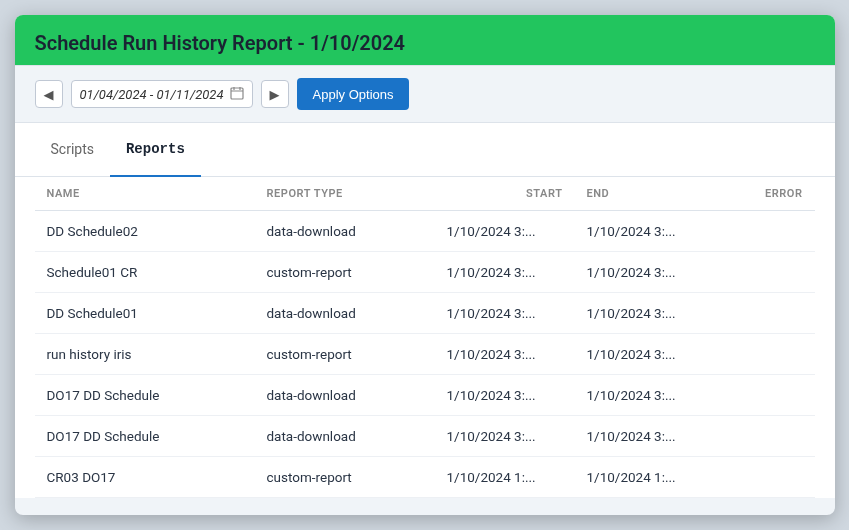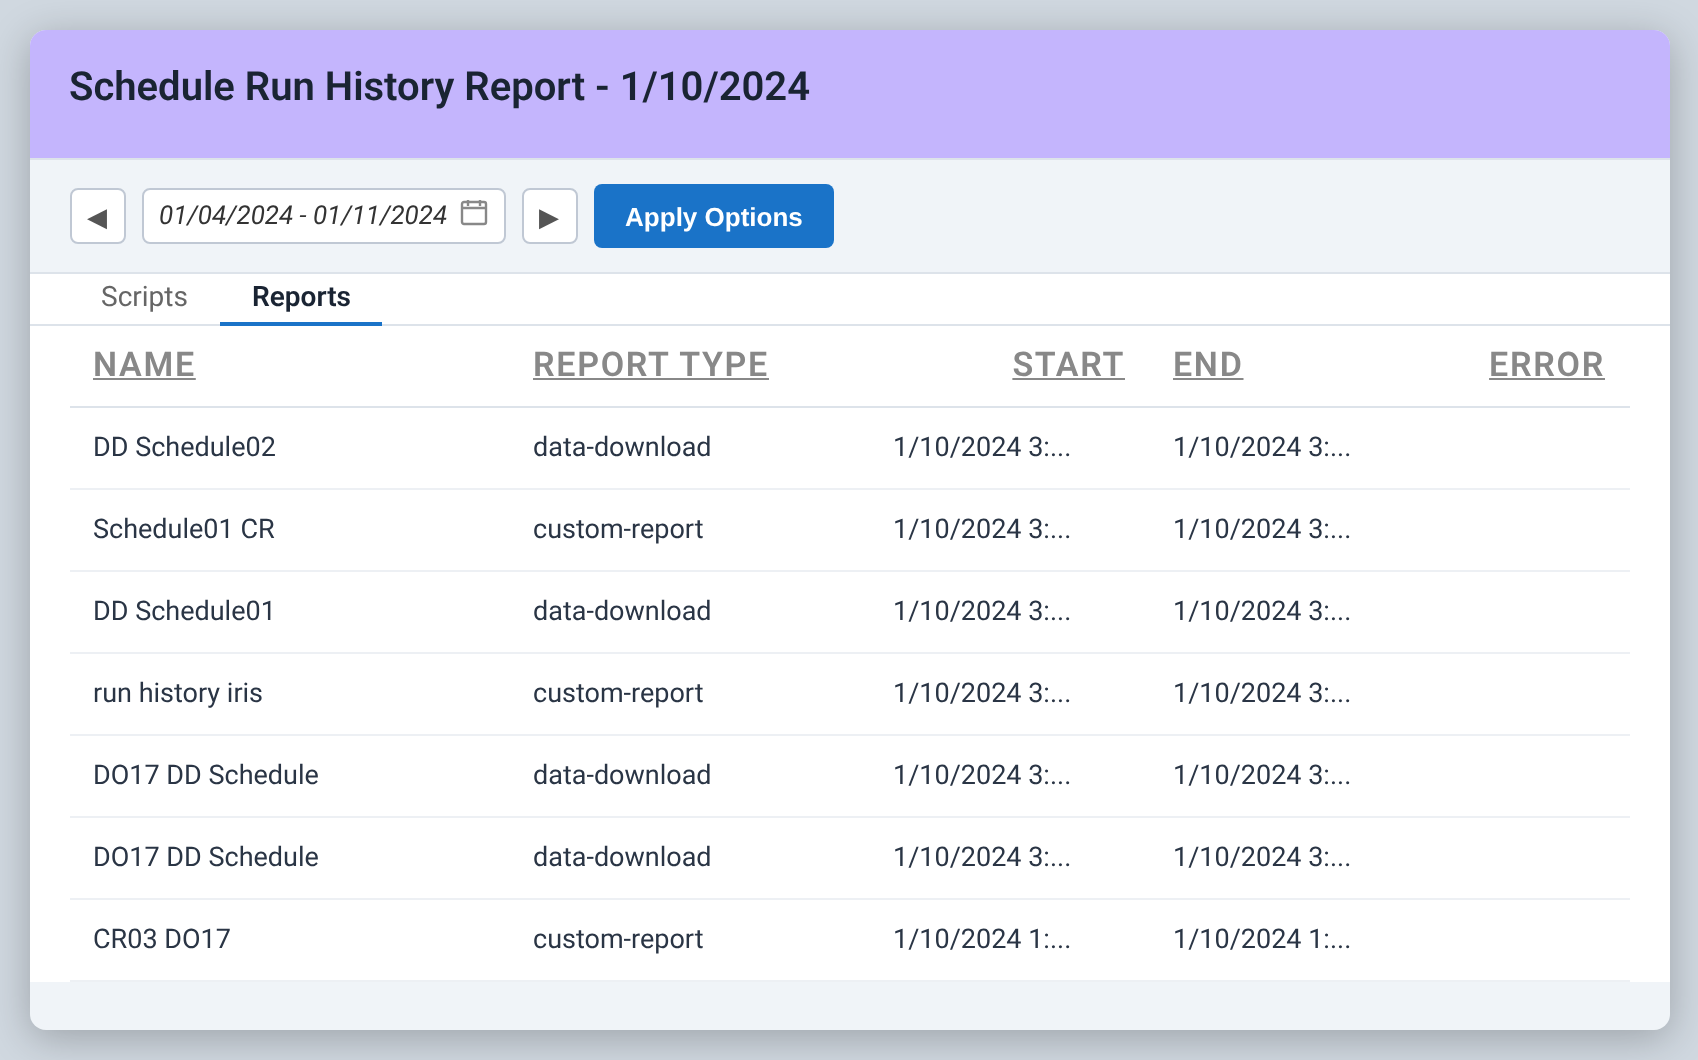--- a/index.html
+++ b/index.html
@@ -20,22 +20,22 @@
     .window {
       background: #f0f4f8;
       border-radius: 8px;
       box-shadow: 0 4px 20px rgba(0,0,0,0.25);
       width: 820px;
       min-height: 500px;
       overflow: hidden;
     }
 
     .title-bar {
-      background: #c4b5fd;
-      padding: 16px 20px 24px 20px;
+      background: #22c55e;
+      padding: 16px 20px 10px 20px;
       border-bottom: 1px solid #dde3ea;
     }
 
     .title-bar h1 {
       font-size: 20px;
       font-weight: 600;
       color: #1a2433;
     }
 
     .toolbar {
@@ -83,70 +83,70 @@
       font-size: 13px;
     }
 
     .apply-btn {
       background: #1a73c8;
       color: white;
       border: none;
       border-radius: 4px;
       padding: 6px 16px;
       font-size: 13px;
-      font-weight: 700;
+      font-weight: 400;
       cursor: pointer;
       height: 32px;
     }
 
     .tabs {
       background: white;
       display: flex;
       padding: 0 20px;
       border-bottom: 1px solid #dde3ea;
     }
 
     .tab {
-      padding: 4px 16px;
+      padding: 18px 16px;
       font-size: 14px;
       color: #666;
       cursor: pointer;
       border-bottom: 2px solid transparent;
       margin-bottom: -1px;
     }
 
     .tab.active {
       color: #1a2433;
       font-weight: 600;
       border-bottom: 2px solid #1a73c8;
+      font-family: Liberation Mono, monospace;
     }
 
     .table-container {
       background: white;
       padding: 0 20px;
     }
 
     table {
       width: 100%;
       border-collapse: collapse;
     }
 
     thead tr {
       border-bottom: 1px solid #dde3ea;
     }
 
     thead th {
       text-align: left;
       padding: 10px 12px;
-      font-size: 17px;
+      font-size: 11px;
       font-weight: 600;
       color: #888;
       letter-spacing: 0.05em;
       text-transform: uppercase;
-      text-decoration: underline;
     }
 
     tbody tr {
       border-bottom: 1px solid #edf0f4;
     }
 
     tbody td {
       padding: 12px 12px;
       font-size: 13.5px;
       color: #2a3545;

